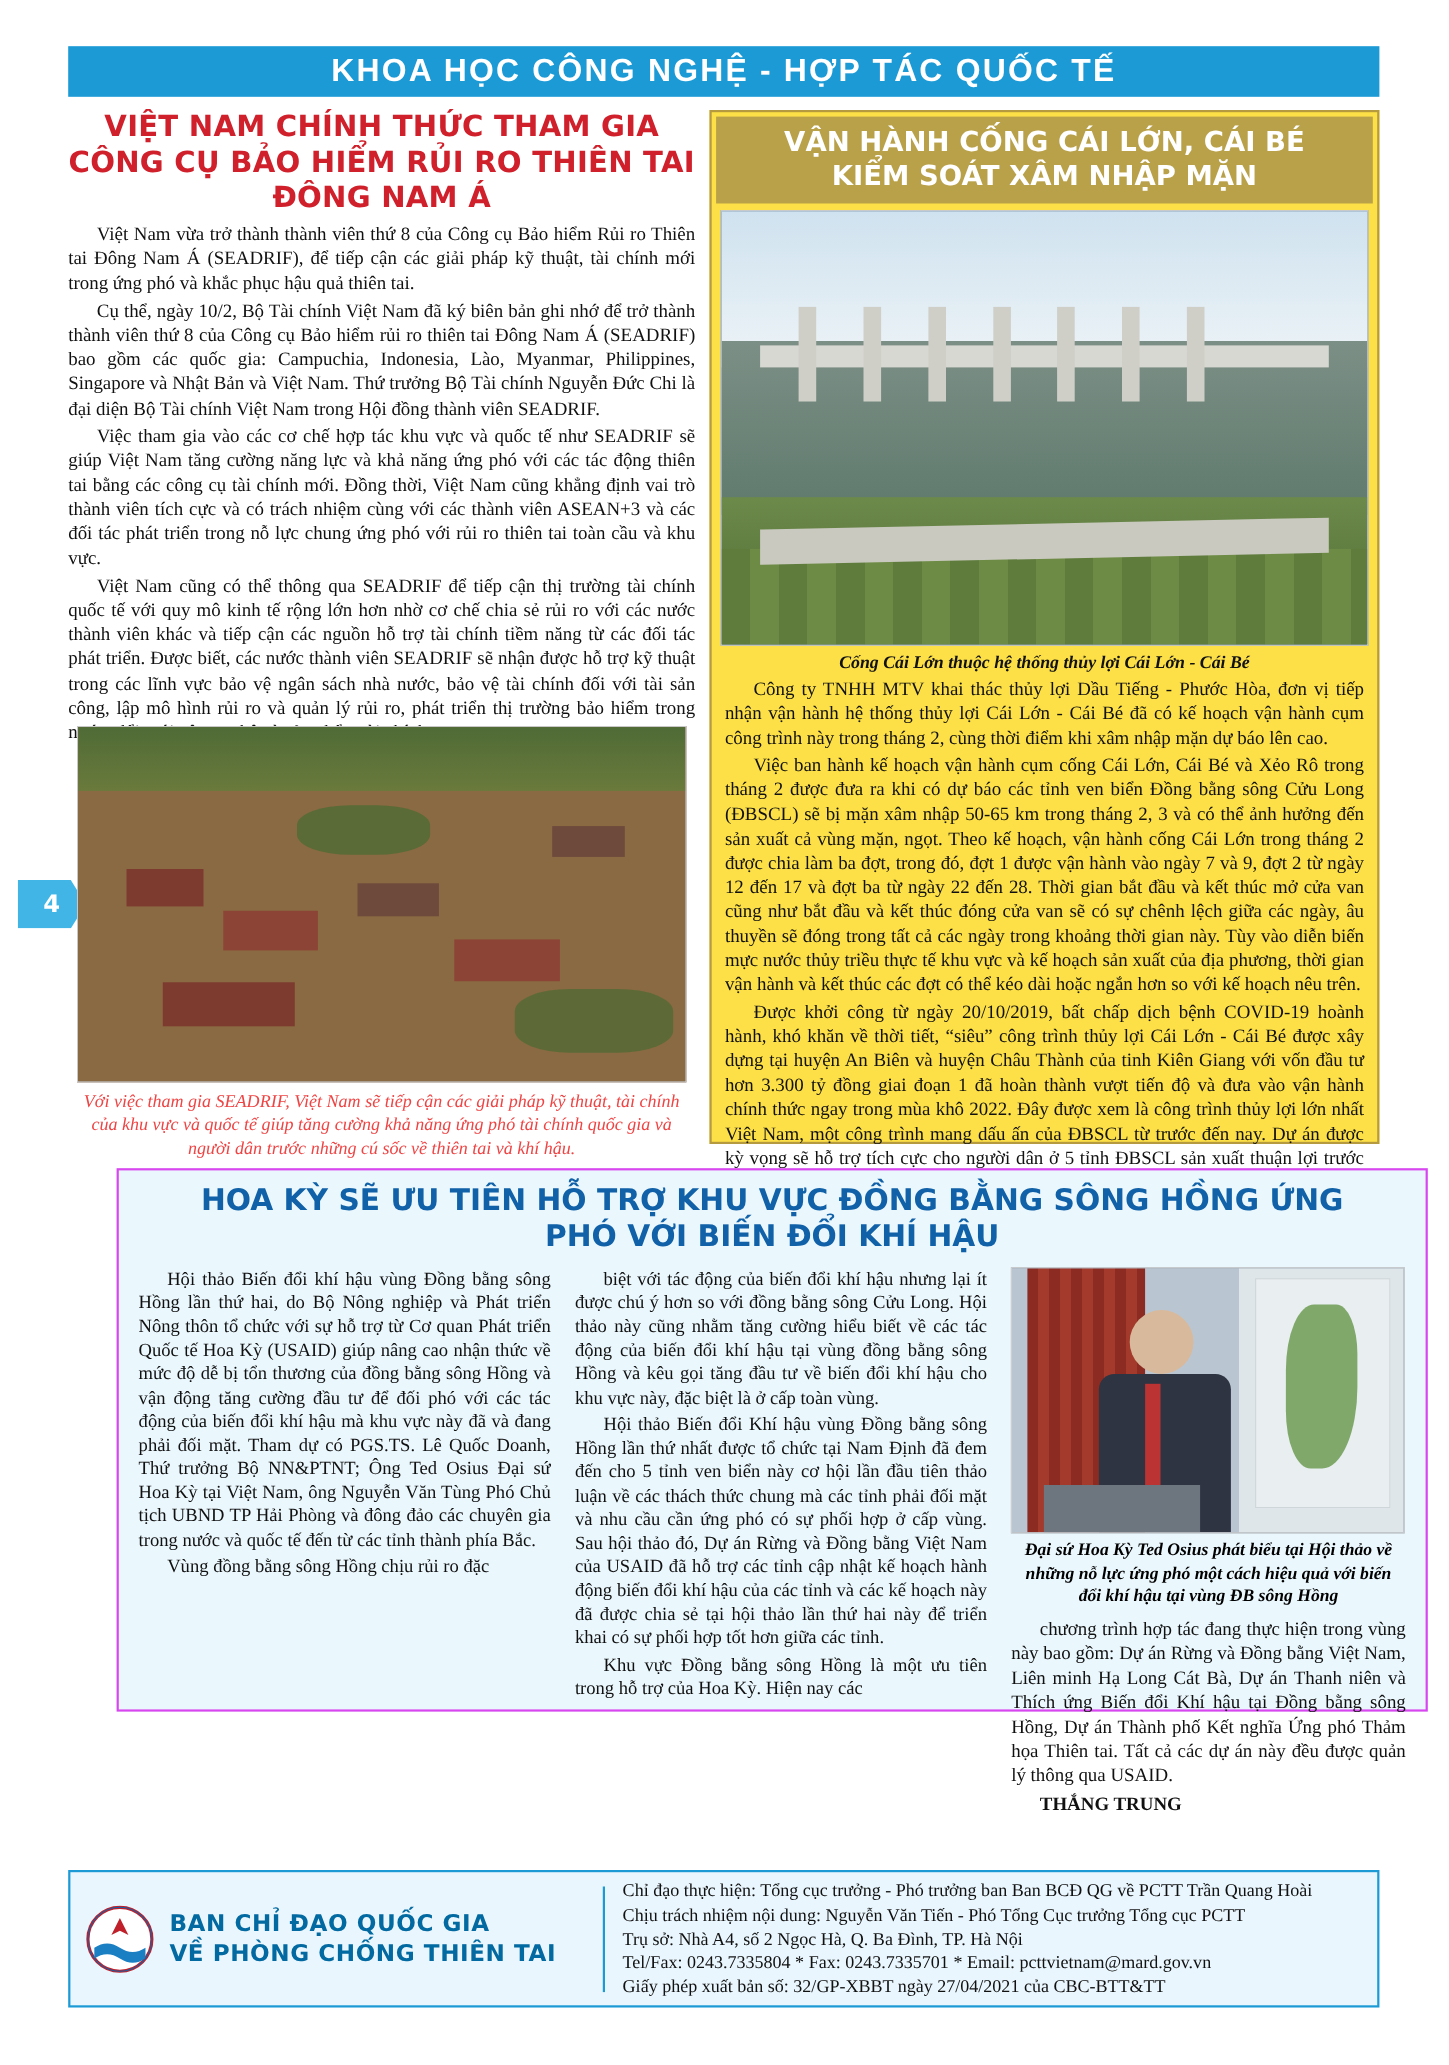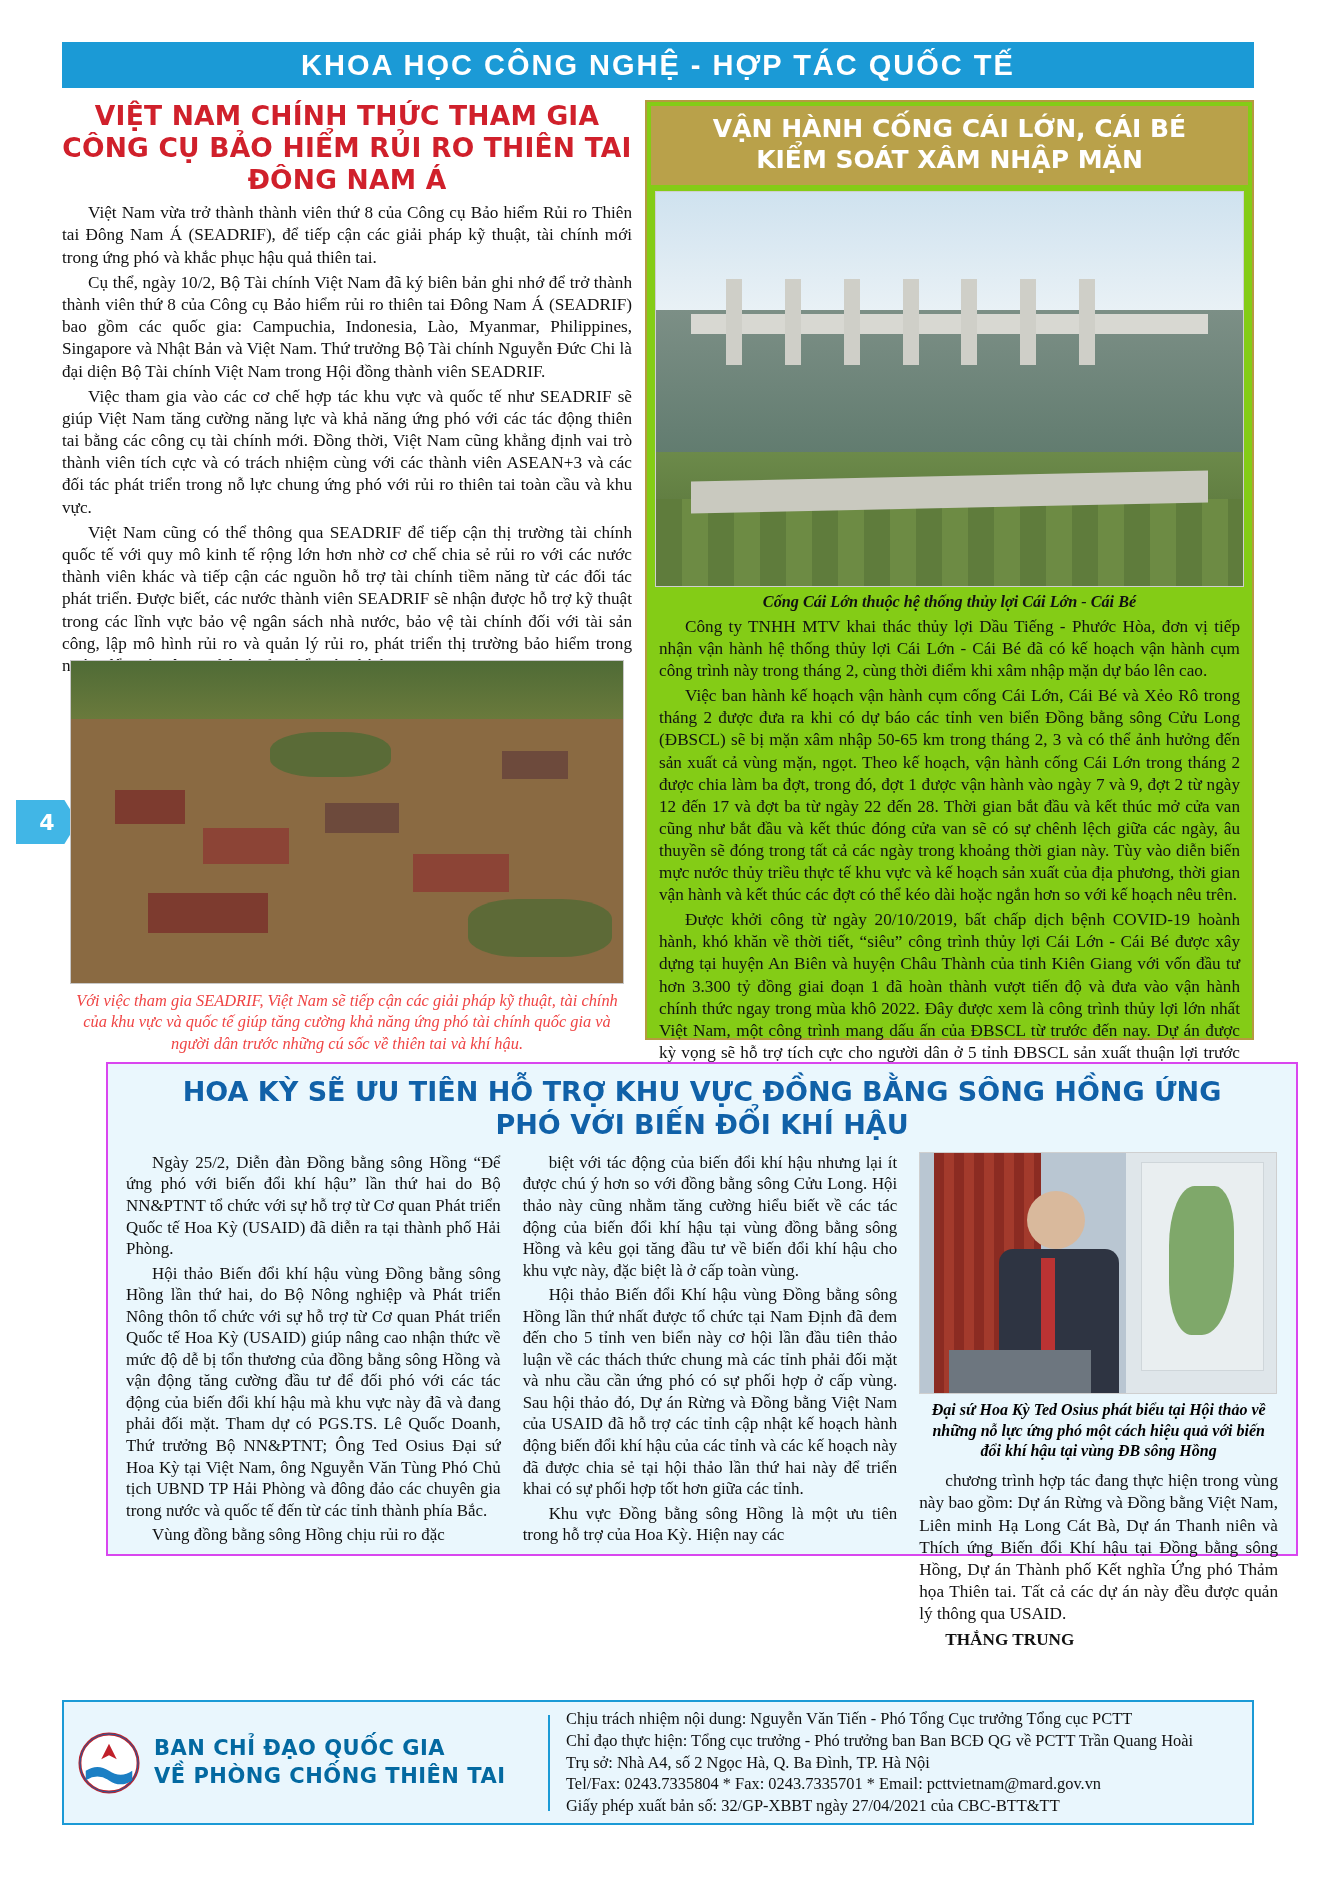--- a/index.html
+++ b/index.html
@@ -78,21 +78,21 @@
     font-style:italic;
     font-size:16.4px;
     line-height:1.3;
     text-align:center;
     color:#ef4444;
   }
   
   .art2{
     position:absolute;left:645px;top:100px;width:609px;height:940px;
     border:2px solid #b59a3f;
-    background:#84cc16;
+    background:#fde047;
     box-sizing:border-box;
     padding:0;
   }
   .head2-band{
     background:#b9a14a;
     margin:4px;
     padding:8px 6px 10px 6px;
   }
   .head2-band .t{
     font-family:"DejaVu Sans", sans-serif;
@@ -234,21 +234,20 @@
       <p>Việc ban hành kế hoạch vận hành cụm cống Cái Lớn, Cái Bé và Xẻo Rô trong tháng 2 được đưa ra khi có dự báo các tỉnh ven biển Đồng bằng sông Cửu Long (ĐBSCL) sẽ bị mặn xâm nhập 50-65 km trong tháng 2, 3 và có thể ảnh hưởng đến sản xuất cả vùng mặn, ngọt. Theo kế hoạch, vận hành cống Cái Lớn trong tháng 2 được chia làm ba đợt, trong đó, đợt 1 được vận hành vào ngày 7 và 9, đợt 2 từ ngày 12 đến 17 và đợt ba từ ngày 22 đến 28. Thời gian bắt đầu và kết thúc mở cửa van cũng như bắt đầu và kết thúc đóng cửa van sẽ có sự chênh lệch giữa các ngày, âu thuyền sẽ đóng trong tất cả các ngày trong khoảng thời gian này. Tùy vào diễn biến mực nước thủy triều thực tế khu vực và kế hoạch sản xuất của địa phương, thời gian vận hành và kết thúc các đợt có thể kéo dài hoặc ngắn hơn so với kế hoạch nêu trên.</p>
       <p>Được khởi công từ ngày 20/10/2019, bất chấp dịch bệnh COVID-19 hoành hành, khó khăn về thời tiết, “siêu” công trình thủy lợi Cái Lớn - Cái Bé được xây dựng tại huyện An Biên và huyện Châu Thành của tinh Kiên Giang với vốn đầu tư hơn 3.300 tỷ đồng giai đoạn 1 đã hoàn thành vượt tiến độ và đưa vào vận hành chính thức ngay trong mùa khô 2022. Đây được xem là công trình thủy lợi lớn nhất Việt Nam, một công trình mang dấu ấn của ĐBSCL từ trước đến nay. Dự án được kỳ vọng sẽ hỗ trợ tích cực cho người dân ở 5 tỉnh ĐBSCL sản xuất thuận lợi trước tác động của biến đổi khí hậu, nước biển dâng đang diễn ra ngày càng khốc liệt.</p>
       <p class="byline">BÙI DỊU</p>
     </div>
   </div>
 
   <div class="art3">
     <div class="head3">HOA KỲ SẼ ƯU TIÊN HỖ TRỢ KHU VỰC ĐỒNG BẰNG SÔNG HỒNG ỨNG PHÓ VỚI BIẾN ĐỔI KHÍ HẬU</div>
     <div class="cols">
       <div class="c col">
-        <p>Ngày 25/2, Diễn đàn Đồng bằng sông Hồng “Để ứng phó với biến đổi khí hậu” lần thứ hai do Bộ NN&amp;PTNT tổ chức với sự hỗ trợ từ Cơ quan Phát triển Quốc tế Hoa Kỳ (USAID) đã diễn ra tại thành phố Hải Phòng.</p>
         <p>Hội thảo Biến đổi khí hậu vùng Đồng bằng sông Hồng lần thứ hai, do Bộ Nông nghiệp và Phát triển Nông thôn tổ chức với sự hỗ trợ từ Cơ quan Phát triển Quốc tế Hoa Kỳ (USAID) giúp nâng cao nhận thức về mức độ dễ bị tổn thương của đồng bằng sông Hồng và vận động tăng cường đầu tư để đối phó với các tác động của biến đổi khí hậu mà khu vực này đã và đang phải đối mặt. Tham dự có PGS.TS. Lê Quốc Doanh, Thứ trưởng Bộ NN&amp;PTNT; Ông Ted Osius  Đại sứ Hoa Kỳ tại Việt Nam, ông Nguyễn Văn Tùng Phó Chủ tịch UBND TP Hải Phòng và đông đảo các chuyên gia trong nước và quốc tế đến từ các tỉnh thành phía Bắc.</p>
         <p>Vùng đồng bằng sông Hồng chịu rủi ro đặc</p>
       </div>
       <div class="c col">
         <p>biệt với tác động của biến đổi khí hậu nhưng lại ít được chú ý hơn so với đồng bằng sông Cửu Long. Hội thảo này cũng nhằm tăng cường hiểu biết về các tác động của biến đổi khí hậu tại vùng đồng bằng sông Hồng và kêu gọi tăng đầu tư về biến đổi khí hậu cho khu vực này, đặc biệt là ở cấp toàn vùng.</p>
         <p>Hội thảo Biến đổi Khí hậu vùng Đồng bằng sông Hồng lần thứ nhất được tổ chức tại Nam Định đã đem đến cho 5 tỉnh ven biển này cơ hội lần đầu tiên thảo luận về các thách thức chung mà các tỉnh phải đối mặt và nhu cầu cần ứng phó có sự phối hợp ở cấp vùng. Sau hội thảo đó, Dự án Rừng và Đồng bằng Việt Nam của USAID đã hỗ trợ các tỉnh cập nhật kế hoạch hành động biến đổi khí hậu của các tỉnh và các kế hoạch này đã được chia sẻ tại hội thảo lần thứ hai này để triển khai có sự phối hợp tốt hơn giữa các tỉnh.</p>
         <p>Khu vực Đồng bằng sông Hồng là một ưu tiên trong hỗ trợ của Hoa Kỳ. Hiện nay các</p>
       </div>
       <div class="c3 col">
         <div class="photo3">
@@ -278,21 +277,21 @@
           <circle cx="32" cy="32" r="30" fill="none" stroke="#1061a8" stroke-width="1"></circle>
         </svg>
       </div>
       <div class="ftitle">
         <div>BAN CHỈ ĐẠO QUỐC GIA</div>
         <div>VỀ PHÒNG CHỐNG THIÊN TAI</div>
       </div>
     </div>
     <div class="divider"></div>
     <div class="right">
+      <div>Chỉ đạo thực hiện: Tổng cục trưởng - Phó trưởng ban Ban BCĐ QG về PCTT Trần Quang Hoài</div>
       <div>Chịu trách nhiệm nội dung: Nguyễn Văn Tiến - Phó Tổng Cục trưởng Tổng cục PCTT</div>
-      <div>Chỉ đạo thực hiện: Tổng cục trưởng - Phó trưởng ban Ban BCĐ QG về PCTT Trần Quang Hoài</div>
       <div>Trụ sở: Nhà A4, số 2 Ngọc Hà, Q. Ba Đình, TP. Hà Nội</div>
       <div>Tel/Fax: 0243.7335804 * Fax: 0243.7335701 * Email: pcttvietnam@mard.gov.vn</div>
       <div>Giấy phép xuất bản số: 32/GP-XBBT ngày 27/04/2021 của CBC-BTT&amp;TT</div>
     </div>
   </div>
 
 </div>
 
 </body></html>

